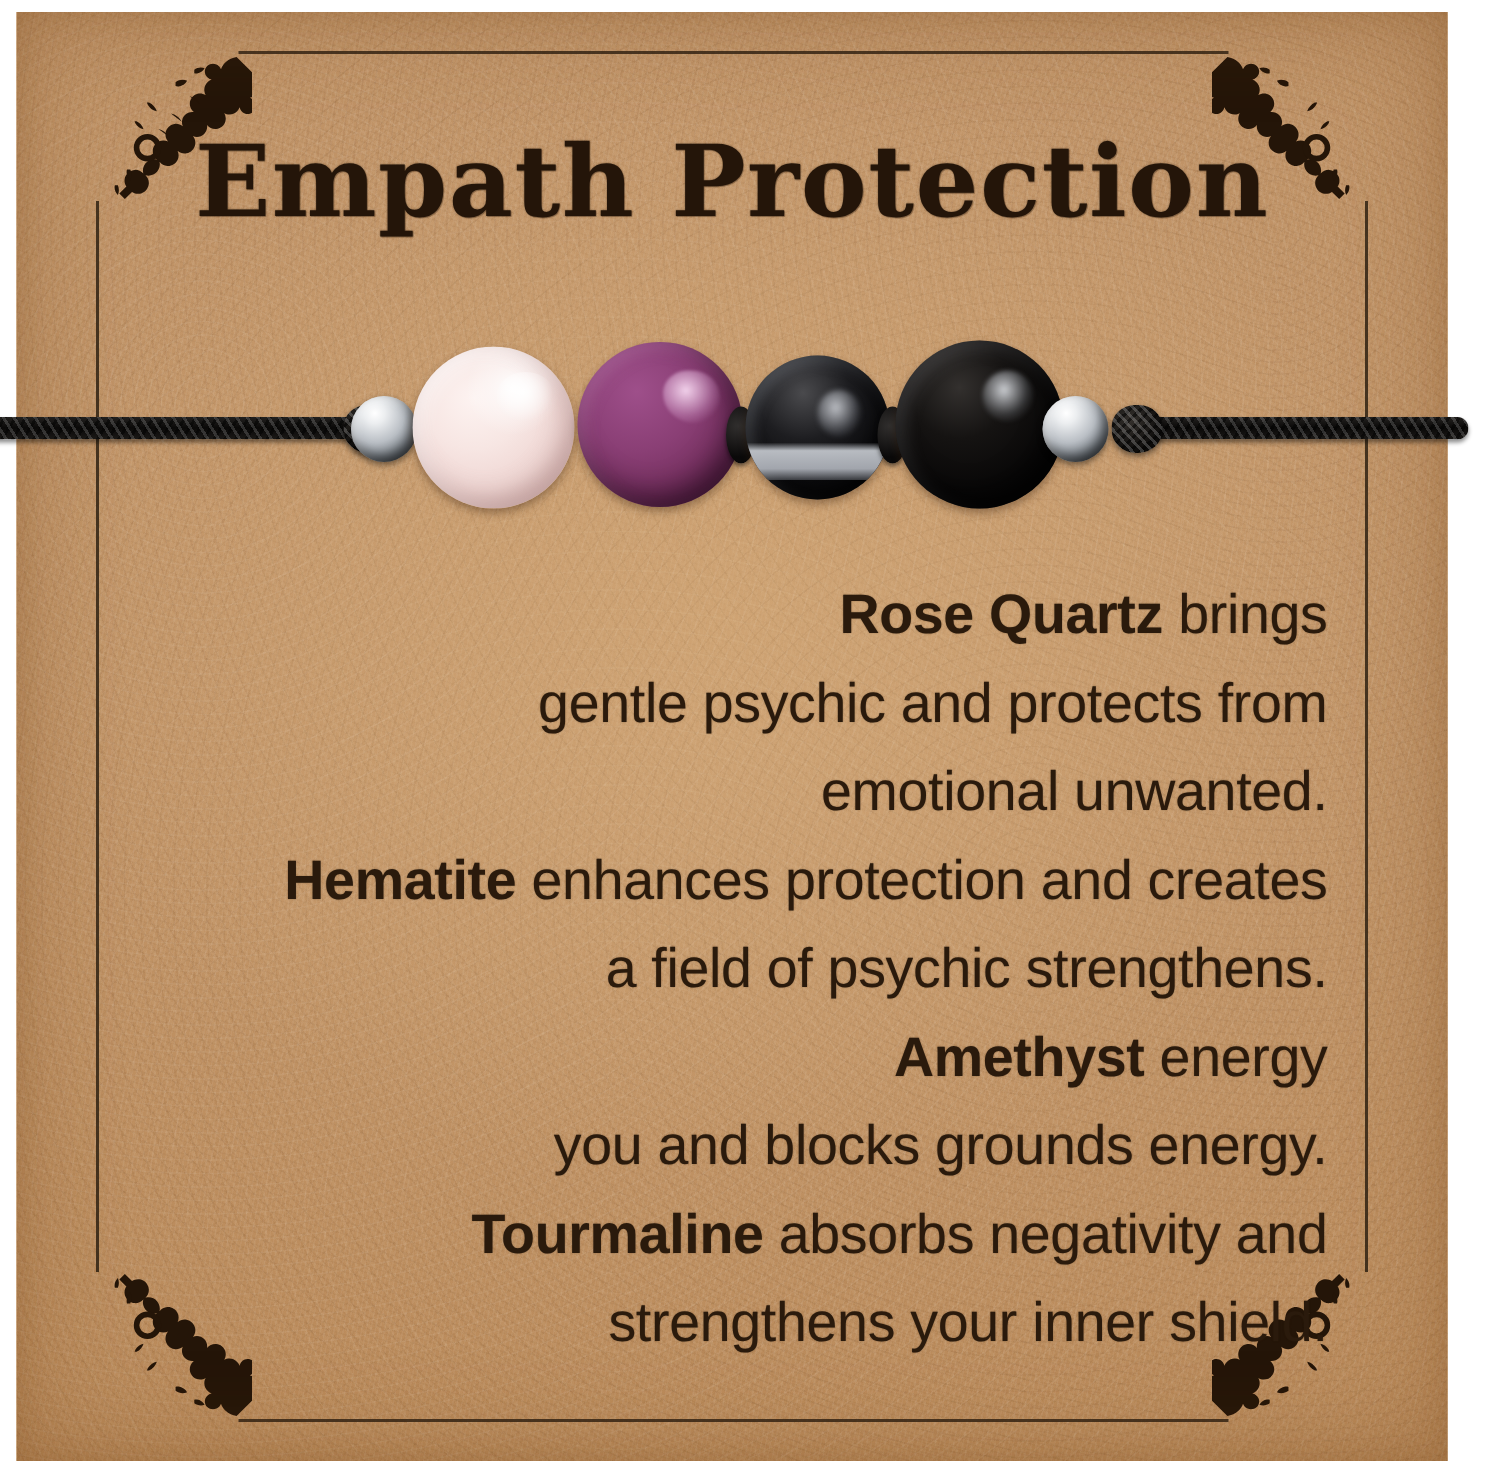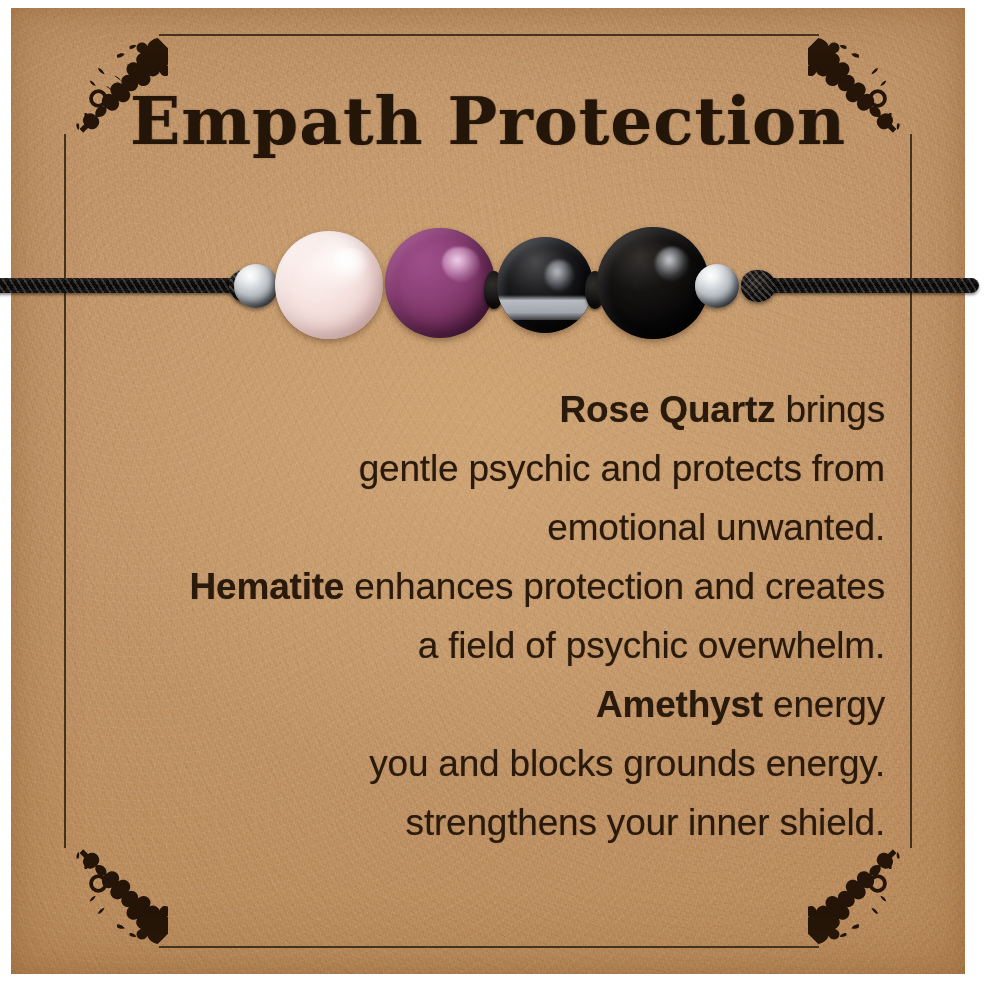--- a/index.html
+++ b/index.html
@@ -301,23 +301,24 @@
       </svg>
     </div>
 
     <div id="title">Empath Protection</div>
 
     <div id="description">
         <span class="ln"><b>Rose Quartz</b><span> brings</span></span>
         <span class="ln"><span>gentle psychic and protects from</span></span>
         <span class="ln"><span>emotional unwanted.</span></span>
         <span class="ln"><b>Hematite</b><span> enhances protection and creates</span></span>
-        <span class="ln"><span>a field of psychic overwhelm.</span></span>
+        <span class="ln"><span>a field of psychic strengthens.</span></span>
         <span class="ln"><b>Amethyst</b><span> energy</span></span>
         <span class="ln"><span>you and blocks grounds energy.</span></span>
+        <span class="ln"><b>Tourmaline</b><span> absorbs negativity and</span></span>
         <span class="ln"><span>strengthens your inner shield.</span></span>
       </div>
 
     <div id="card-vignette"></div>
   </div>
 
   <div id="bracelet">
     <div class="cord" id="cord-left"></div>
     <div class="cord" id="cord-right"></div>
 

